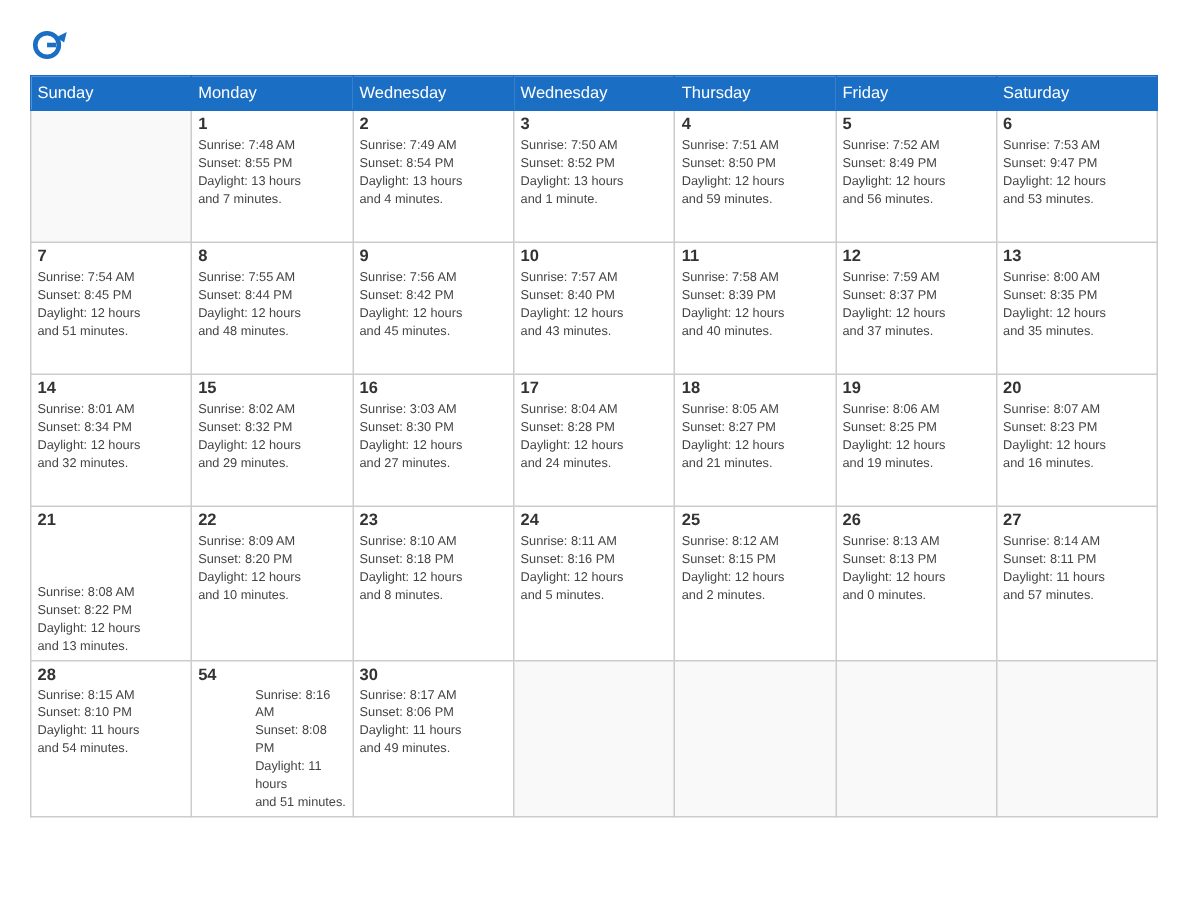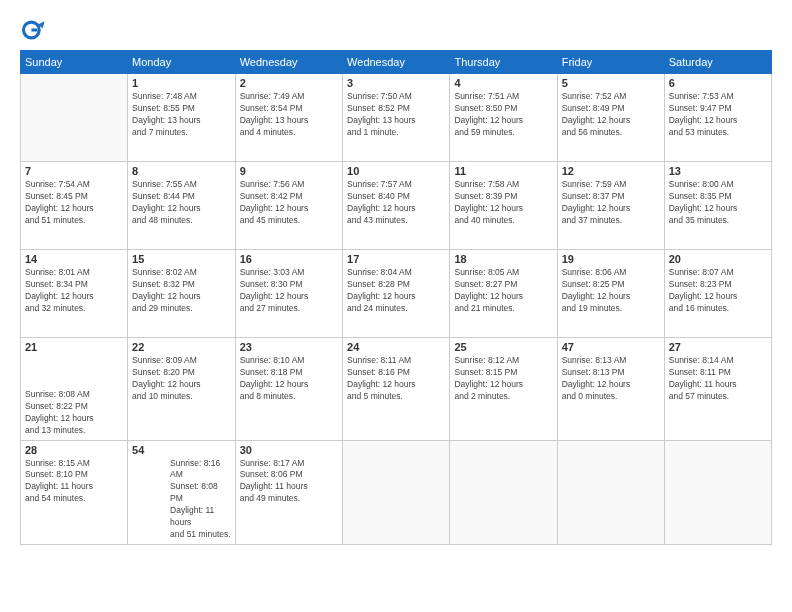--- a/index.html
+++ b/index.html
@@ -304,21 +304,21 @@
 and 5 minutes.</div>
           </td>
           <td>
             <span class="day-number">25</span>
             <div class="day-info" style="white-space: pre-line;">Sunrise: 8:12 AM
 Sunset: 8:15 PM
 Daylight: 12 hours
 and 2 minutes.</div>
           </td>
           <td>
-            <span class="day-number">47</span>
+            <span class="day-number">26</span>
             <div class="day-info" style="white-space: pre-line;">Sunrise: 8:13 AM
 Sunset: 8:13 PM
 Daylight: 12 hours
 and 0 minutes.</div>
           </td>
           <td>
             <span class="day-number">27</span>
             <div class="day-info" style="white-space: pre-line;">Sunrise: 8:14 AM
 Sunset: 8:11 PM
 Daylight: 11 hours

